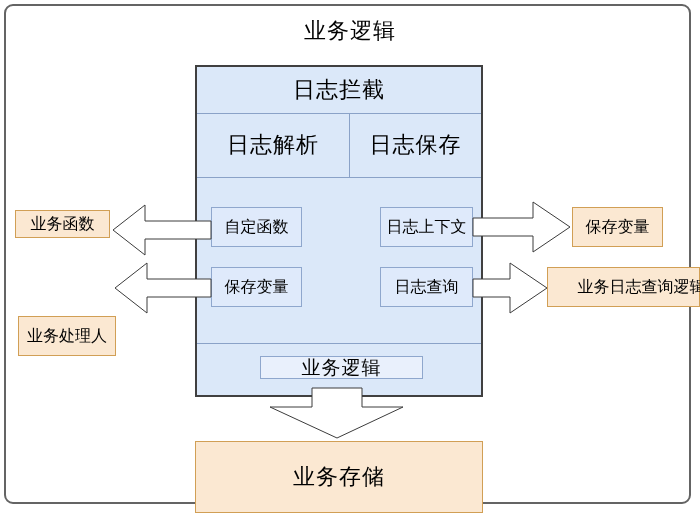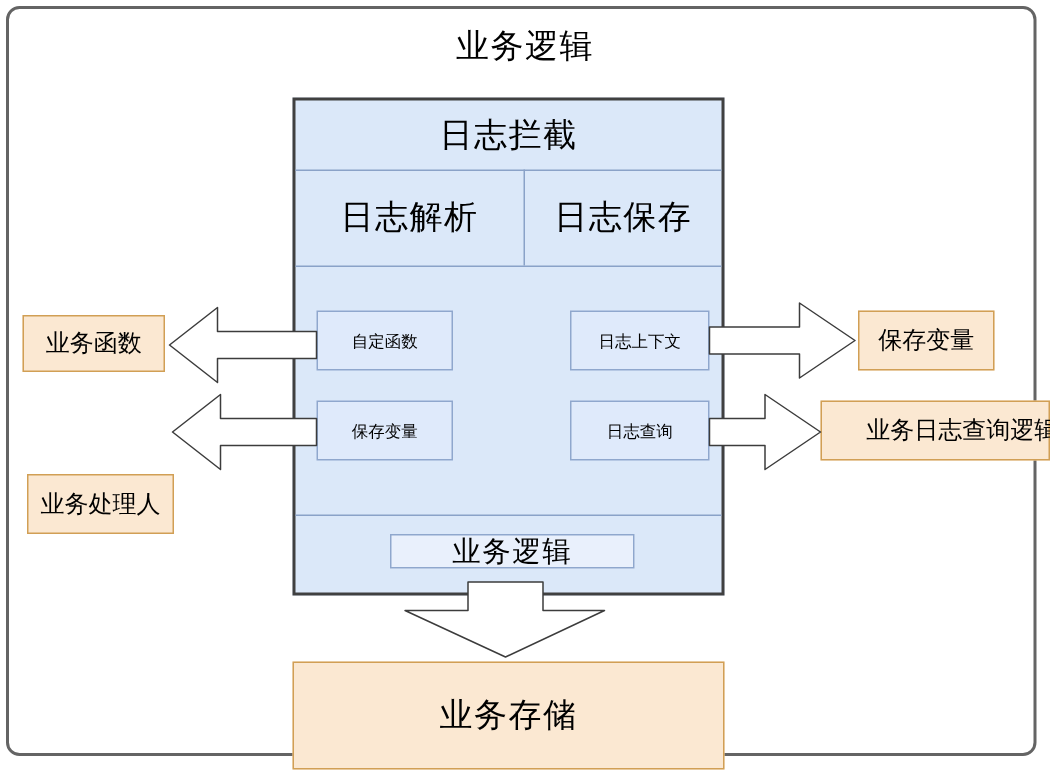--- a/index.html
+++ b/index.html
@@ -38,21 +38,21 @@
   .ic-cell-save { flex:1; }
   .ic-storage-row {
     position:absolute; left:0; right:0; top:276px; height:54px;
     border-top:1px solid #8aa2c8;
   }
   .node {
     position:absolute; box-sizing:border-box;
     display:flex; align-items:center; justify-content:center;
     text-align:center; white-space:nowrap;
   }
-  .blue-node  { background:#dfeafb; border:1px solid #8fa7cd; font-size:11px; }
+  .blue-node  { background:#dfeafb; border:1px solid #8fa7cd; font-size:16px; }
   .storage-node { background:#e9f0fc; border:1px solid #8fa7cd; font-size:19px; letter-spacing:1px; }
   .orange-node { background:#fbe8d2; border:1.5px solid #d19f55; font-size:16px; }
   .orange-big  { font-size:22px; letter-spacing:1px; }
   .arrows {
     position:absolute; left:0; top:0; width:700px; height:515px;
     pointer-events:none; z-index:5;
   }
   .arrows polygon { fill:#ffffff; stroke:#3c3c3c; stroke-width:1; stroke-linejoin:round; }
 </style>
 </head>
@@ -72,21 +72,21 @@
     </div>
     <div class="ic-storage-row"></div>
   </div>
 
   <div class="node blue-node" style="left:211px; top:207px; width:91px; height:40px;">自定函数</div>
   <div class="node blue-node" style="left:211px; top:267px; width:91px; height:40px;">保存变量</div>
   <div class="node blue-node" style="left:380px; top:207px; width:93px; height:40px;">日志上下文</div>
   <div class="node blue-node" style="left:380px; top:267px; width:93px; height:40px;">日志查询</div>
   <div class="node storage-node" style="left:260px; top:356px; width:163px; height:23px;">业务逻辑</div>
 
-  <div class="node orange-node" style="left:15px; top:210px; width:95px; height:38px;">业务函数</div>
+  <div class="node orange-node" style="left:15px; top:210px; width:95px; height:28px;">业务函数</div>
   <div class="node orange-node" style="left:18px; top:268px; width:98px; height:40px;margin-top:48px;">业务处理人</div>
   <div class="node orange-node" style="left:572px; top:207px; width:91px; height:40px;">保存变量</div>
   <div class="node orange-node" style="left:547px; top:267px; width:153px; height:40px;padding-left:36px;">业务日志查询逻辑</div>
   <div class="node orange-node orange-big" style="left:195px; top:441px; width:288px; height:72px;">业务存储</div>
 
   <svg class="arrows" viewBox="0 0 700 515" xmlns="http://www.w3.org/2000/svg">
     <polygon points="211,221 145,221 145,205 113,230 145,255 145,239 211,239"></polygon>
     <polygon points="211,279 147,279 147,263 115,288 147,313 147,297 211,297"></polygon>
     <polygon points="473,218 533,218 533,202 570,227 533,252 533,236 473,236"></polygon>
     <polygon points="473,279 510,279 510,263 547,288 510,313 510,297 473,297"></polygon>

